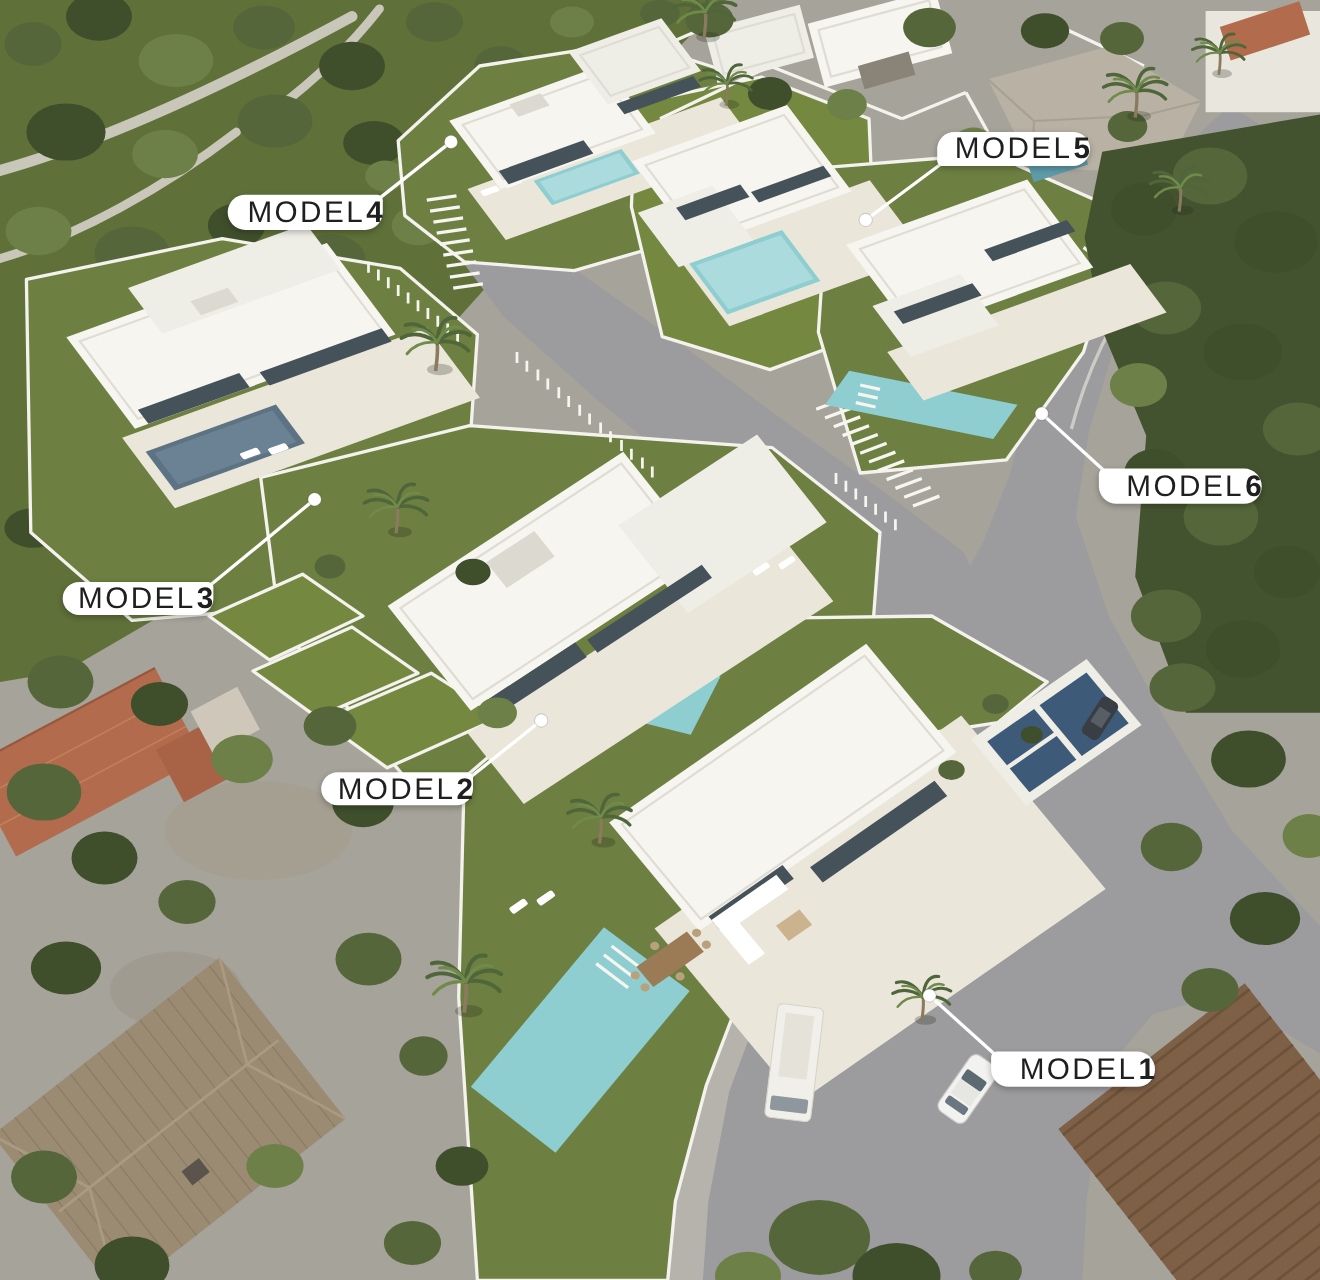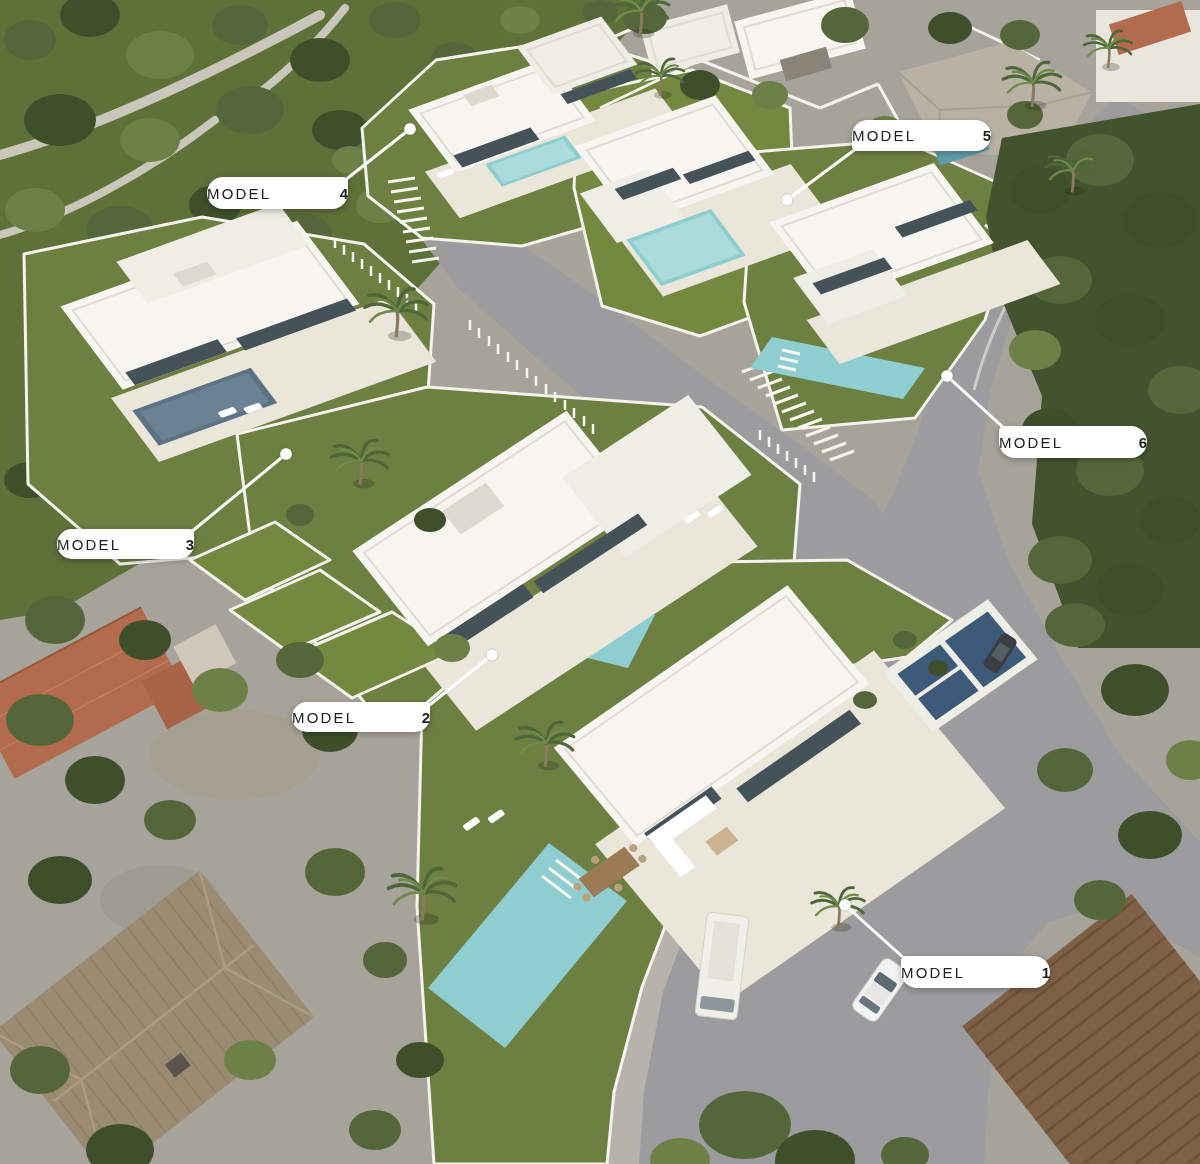--- a/index.html
+++ b/index.html
@@ -30,23 +30,23 @@
   .forest{fill:var(--c-forest,#44532f);}
   .tcotta{fill:var(--c-terracotta,#b26b4c);}
   .fence{stroke:#f6f5ef;stroke-width:2.5;}
   .step{stroke:#f6f5ef;stroke-width:3;}
   .path{fill:none;stroke:#c9c6ba;stroke-linecap:round;}
   .ptrunk{stroke:#8a7a5e;stroke-width:2.5;fill:none;}
   .pfrond{stroke:#4e663a;stroke-width:2.6;fill:none;stroke-linecap:round;}
   .pfrond2{stroke:#6f8a4a;stroke-width:2;fill:none;stroke-linecap:round;}
 
   
-  .callout{position:absolute;z-index:3;display:flex;align-items:center;justify-content:space-between;
+  .callout{position:absolute;z-index:3;display:flex;align-items:center;justify-content:flex-end;
            background:var(--c-label-bg,#fff);color:var(--c-label-text,#1f1f1f);
-           font-size:15px;letter-spacing:2.2px;font-weight:500;
+           font-size:27px;letter-spacing:2.2px;font-weight:500;
            box-shadow:0 2px 6px rgba(0,0,0,.28);cursor:pointer;}
   .callout .d{font-weight:800;margin-left:1px;letter-spacing:0;}
   .cm1{left:901px;top:956px;width:149px;height:32px;border-radius:5px 16px 16px 16px;}
   .cm2{left:292px;top:702px;width:138px;height:30px;border-radius:16px 5px 16px 16px;}
   .cm3{left:57px;top:529px;width:137px;height:30px;border-radius:16px 5px 16px 16px;}
   .cm4{left:207px;top:177px;width:141px;height:32px;border-radius:16px 5px 16px 16px;}
   .cm5{left:852px;top:120px;width:139px;height:31px;border-radius:16px 16px 16px 5px;}
   .cm6{left:999px;top:426px;width:148px;height:32px;border-radius:5px 16px 16px 16px;}
 </style>
 </head>

